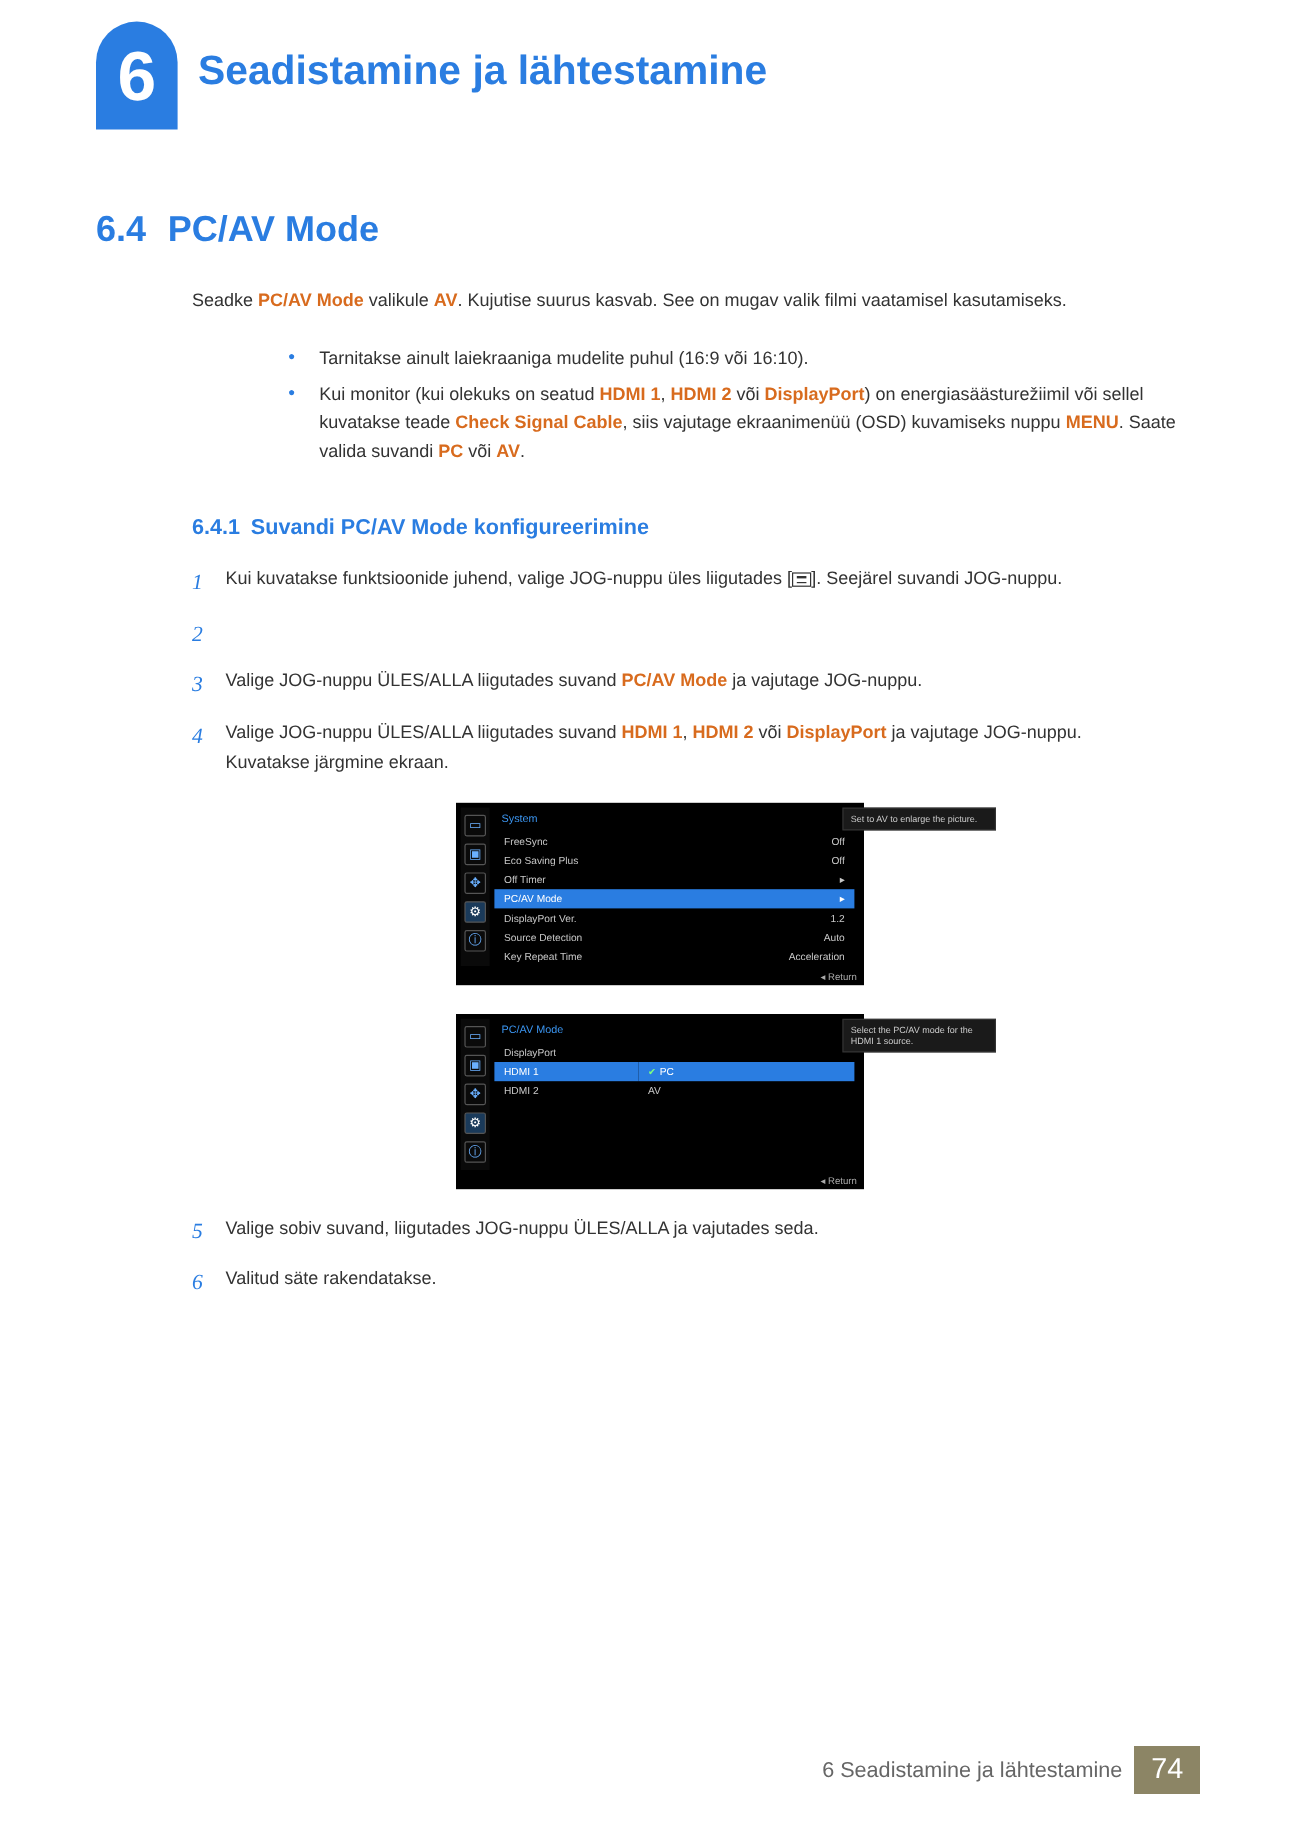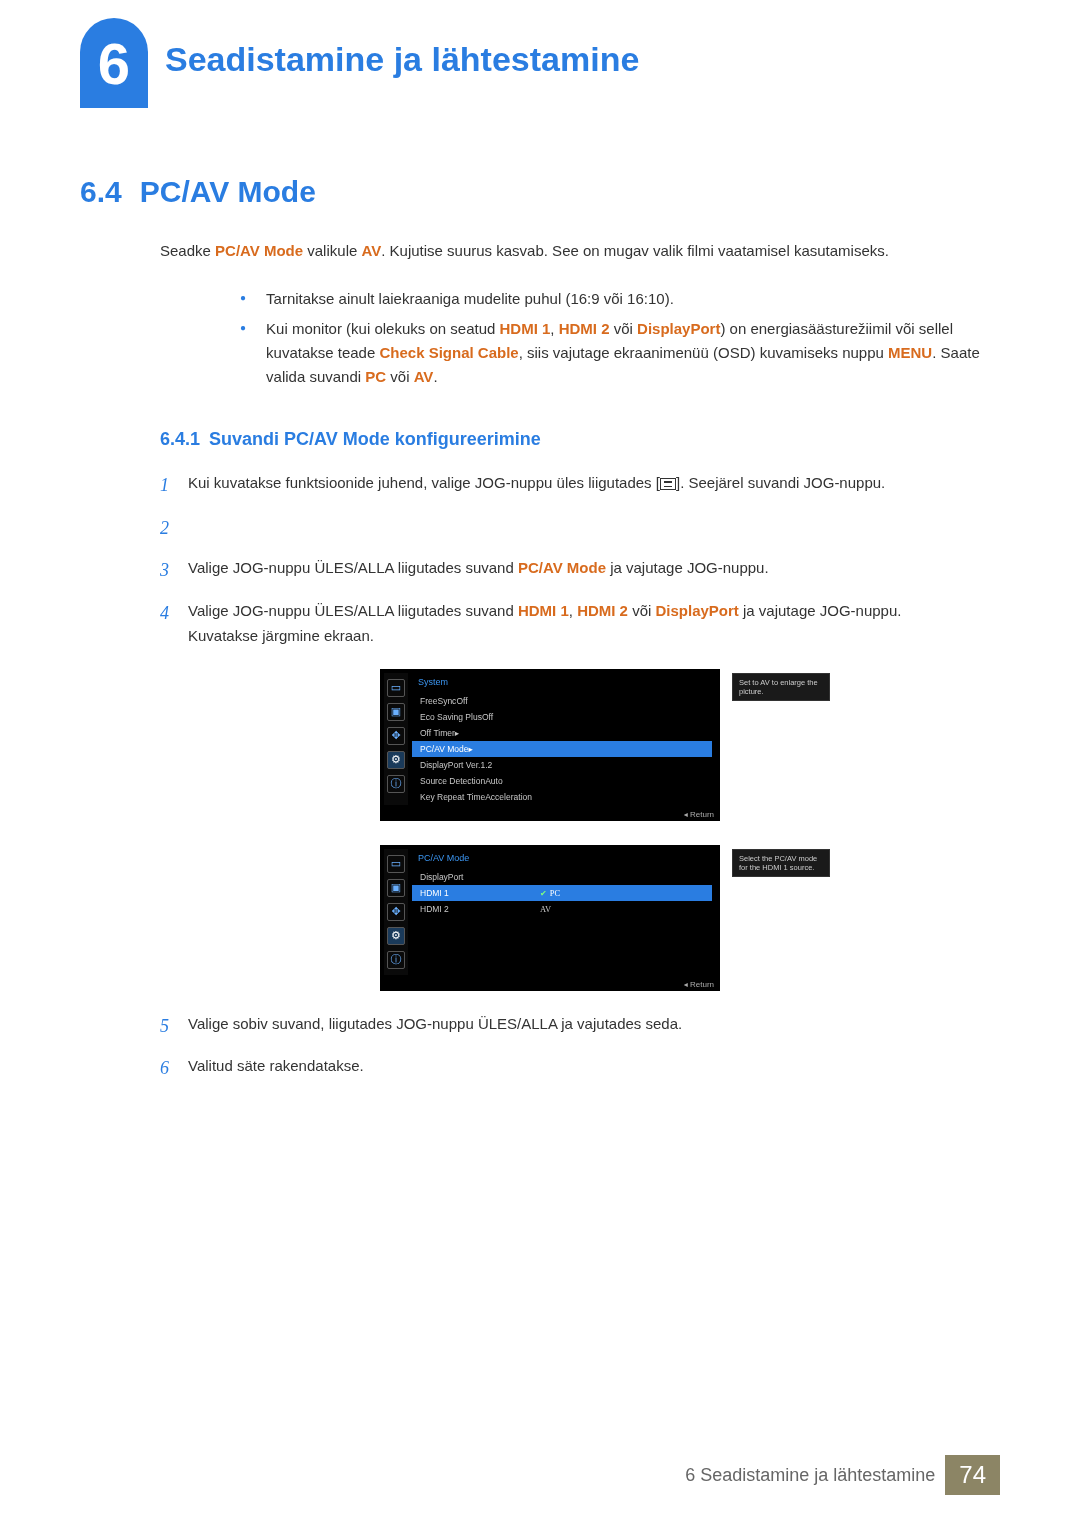--- a/index.html
+++ b/index.html
@@ -150,33 +150,33 @@
     flex: 1;
     padding: 0 4px;
   }
   .osd-title {
     color: #3b95f0;
     padding: 4px 6px 6px;
     font-size: 9px;
   }
   .osd-row {
     display: flex;
-    justify-content: flex-start;
+    justify-content: space-between;
     padding: 3px 8px;
     font-size: 8.5px;
   }
   .osd-row.selected {
     background: #2a7de1;
     color: #fff;
   }
   .osd-tooltip {
     position: absolute;
     top: 4px;
     right: -110px;
-    width: 98px;
+    width: 128px;
     background: #1a1a1a;
     color: #ccc;
     font-size: 7.5px;
     padding: 4px 6px;
     border: 1px solid #333;
   }
   .osd-footer {
     position: absolute;
     bottom: 2px;
     right: 6px;
@@ -190,21 +190,20 @@
   .osd2-col1 { width: 120px; }
   .osd2-col2 { flex: 1; }
   .osd2-row {
     padding: 3px 8px;
     font-size: 8.5px;
   }
   .osd2-row.selected { background: #2a7de1; color: #fff; }
   .osd2-opt {
     padding: 3px 8px;
     font-size: 8.5px;
-    font-family: Liberation Serif, serif;
   }
   .osd2-opt.selected { background: #2a7de1; color: #fff; }
   .check { color: #7fff7f; margin-right: 3px; font-size: 8px;}
   .page-footer {
     position: absolute;
     bottom: 32px;
     right: 80px;
     display: flex;
     align-items: center;
     gap: 0;

